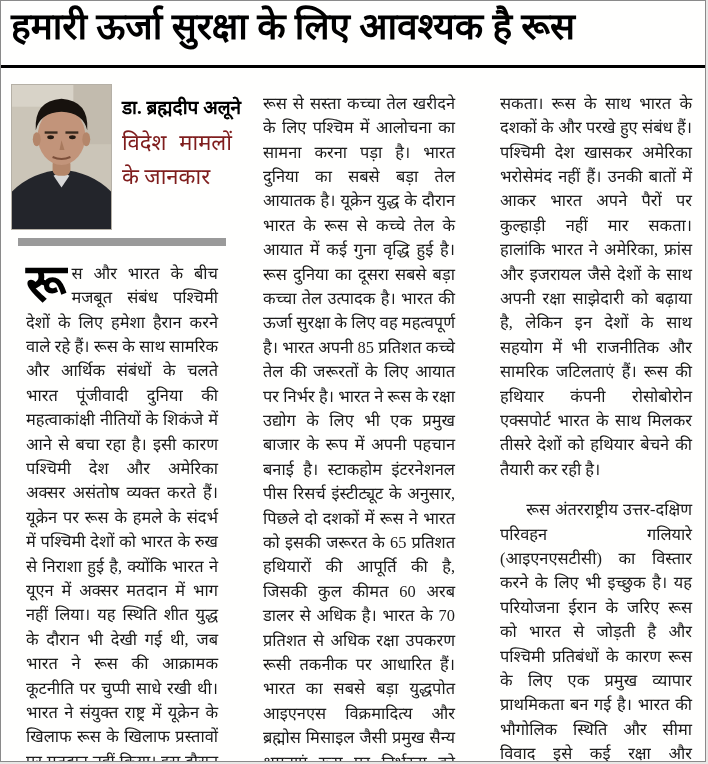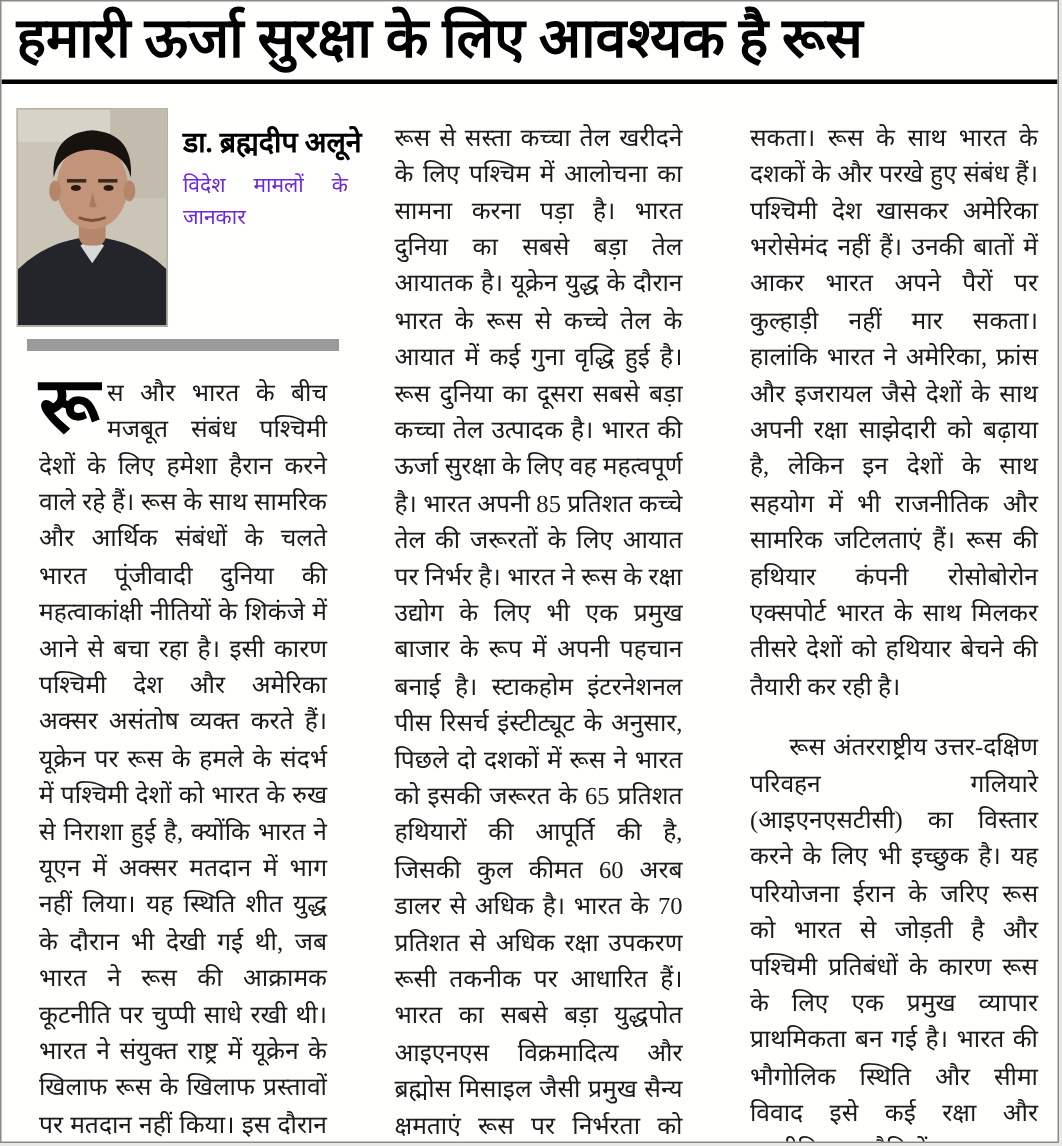--- a/index.html
+++ b/index.html
@@ -13,21 +13,21 @@
     width:706px;height:762px;
     background:#fffffe;
     border:1px solid #8a8a8a;
     box-sizing:border-box;
     overflow:hidden;
     color:#141414;
   }
   
   .headline{
     margin:0;
-    padding:6px 10px 4px 10px;
+    padding:6px 10px 16px 10px;
     font-size:37px;
     line-height:1.1;
     font-weight:bold;
     color:#000;
     letter-spacing:0px;
     white-space:nowrap;
   }
   .headline-rule{
     height:3px;
     background:#000;
@@ -73,22 +73,22 @@
     line-height:1.0;
   }
   .author-name{
     font-weight:bold;
     font-size:19px;
     color:#000;
     margin-bottom:9px;
     white-space:nowrap;
   }
   .author-role{
-    font-size:14px;
-    color:#6d28d9;
+    font-size:22px;
+    color:#7f1d1d;
     width:110px;
     line-height:1.55;
   }
   .grey-bar{
     height:8px;
     background:#9a9a9a;
     margin:6px 0 8px 8px;
     width:208px;
   }
   

